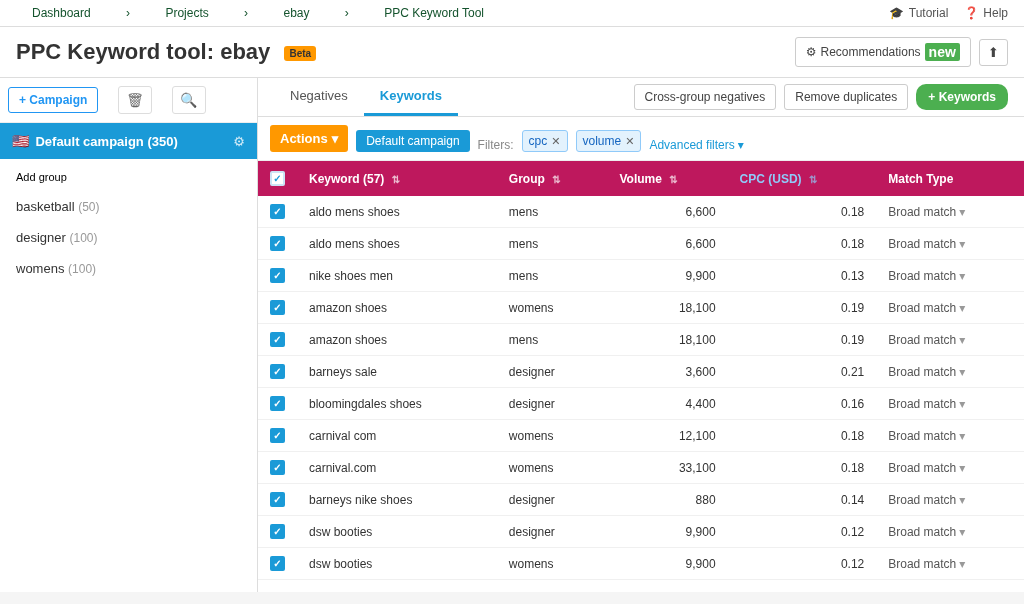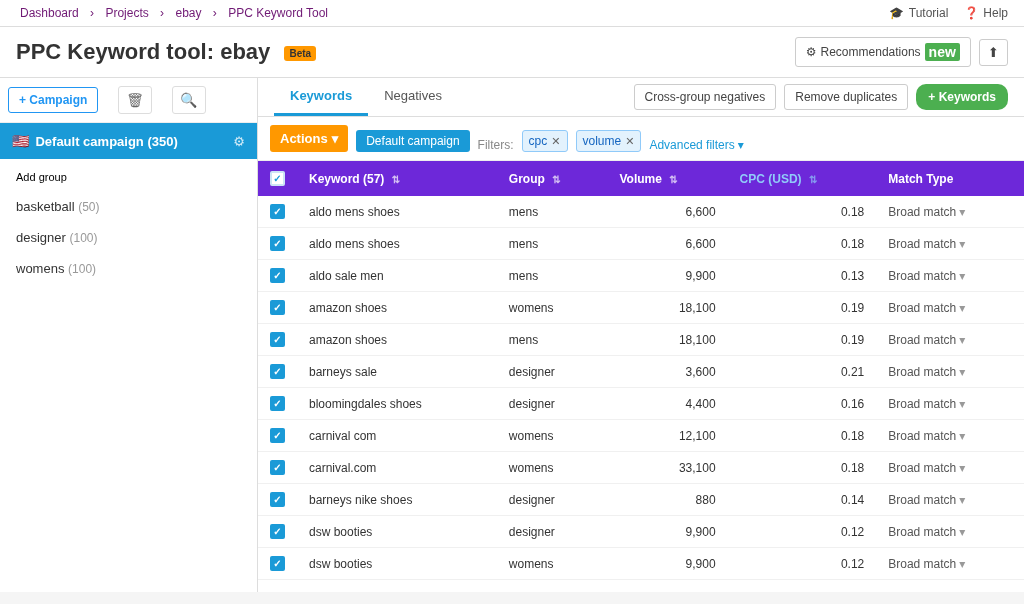--- a/index.html
+++ b/index.html
@@ -8,21 +8,21 @@
     
     .top-nav {
       background: #fff;
       border-bottom: 1px solid #ddd;
       padding: 6px 16px;
       display: flex;
       align-items: center;
       justify-content: space-between;
     }
     .breadcrumb { font-size: 12px; color: #666; }
-    .breadcrumb span { color: #701a75; margin: 0 4px; }
+    .breadcrumb span { color: #14532d; margin: 0 16px; }
     .top-nav-right { display: flex; align-items: center; gap: 16px; }
     .nav-link { font-size: 12px; color: #555; cursor: pointer; display: flex; align-items: center; gap: 4px; }
 
     
     .page-header {
       background: #fff;
       padding: 10px 16px;
       border-bottom: 1px solid #ddd;
       display: flex;
       align-items: center;
@@ -153,21 +153,21 @@
     }
     .filter-tag .remove { cursor: pointer; color: #666; font-size: 11px; }
     .advanced-filters-btn {
       background: none; border: none; color: #1a9ad7;
       cursor: pointer; font-size: 12px; display: flex; align-items: center; gap: 3px;
     }
 
     
     .table-container { flex: 1; overflow-y: auto; }
     table { width: 100%; border-collapse: collapse; }
-    thead { background: #6d28d9; color: #fff; position: sticky; top: 0; z-index: 1; }
+    thead { background: #be185d; color: #fff; position: sticky; top: 0; z-index: 1; }
     thead th {
       padding: 10px 12px; text-align: left; font-size: 12px; font-weight: 600;
       white-space: nowrap; cursor: pointer;
     }
     thead th .sort-icon { margin-left: 4px; opacity: 0.7; font-size: 10px; }
     thead th.cpc { color: #90caf9; }
     tbody tr { border-bottom: 1px solid #f0f0f0; }
     tbody td { padding: 8px 12px; font-size: 12px; color: #333; }
     .check-col { width: 32px; }
     .checkbox {
@@ -266,25 +266,25 @@
       <div class="group-item">
         womens <span class="group-count">(100)</span>
       </div>
     </div>
   </div>
 
   <div class="content-area">
 
     <div class="tabs-bar">
       <div class="tabs">
+        <div class="tab">
+          <span>Negatives</span>
+        </div>
         <div class="tab active">
           <span>Keywords</span>
-        </div>
-        <div class="tab">
-          <span>Negatives</span>
         </div>
       </div>
       <div class="tab-actions">
         <button class="cross-group-btn">
           <span>Cross-group negatives</span>
         </button>
         <button class="remove-dup-btn">
           <span>Remove duplicates</span>
         </button>
         <button class="add-keywords-btn">
@@ -364,21 +364,21 @@
     <td class="num-col">6,600</td>
     <td class="num-col">0.18</td>
     <td>
       <span class="match-type-select">Broad match</span>
     </td>
   </tr>
             <tr>
     <td class="check-col">
       <div class="checkbox"></div>
     </td>
-    <td>aldo sale men</td>
+    <td>nike shoes men</td>
     <td>mens</td>
     <td class="num-col">9,900</td>
     <td class="num-col">0.13</td>
     <td>
       <span class="match-type-select">Broad match</span>
     </td>
   </tr>
             <tr>
     <td class="check-col">
       <div class="checkbox"></div>

